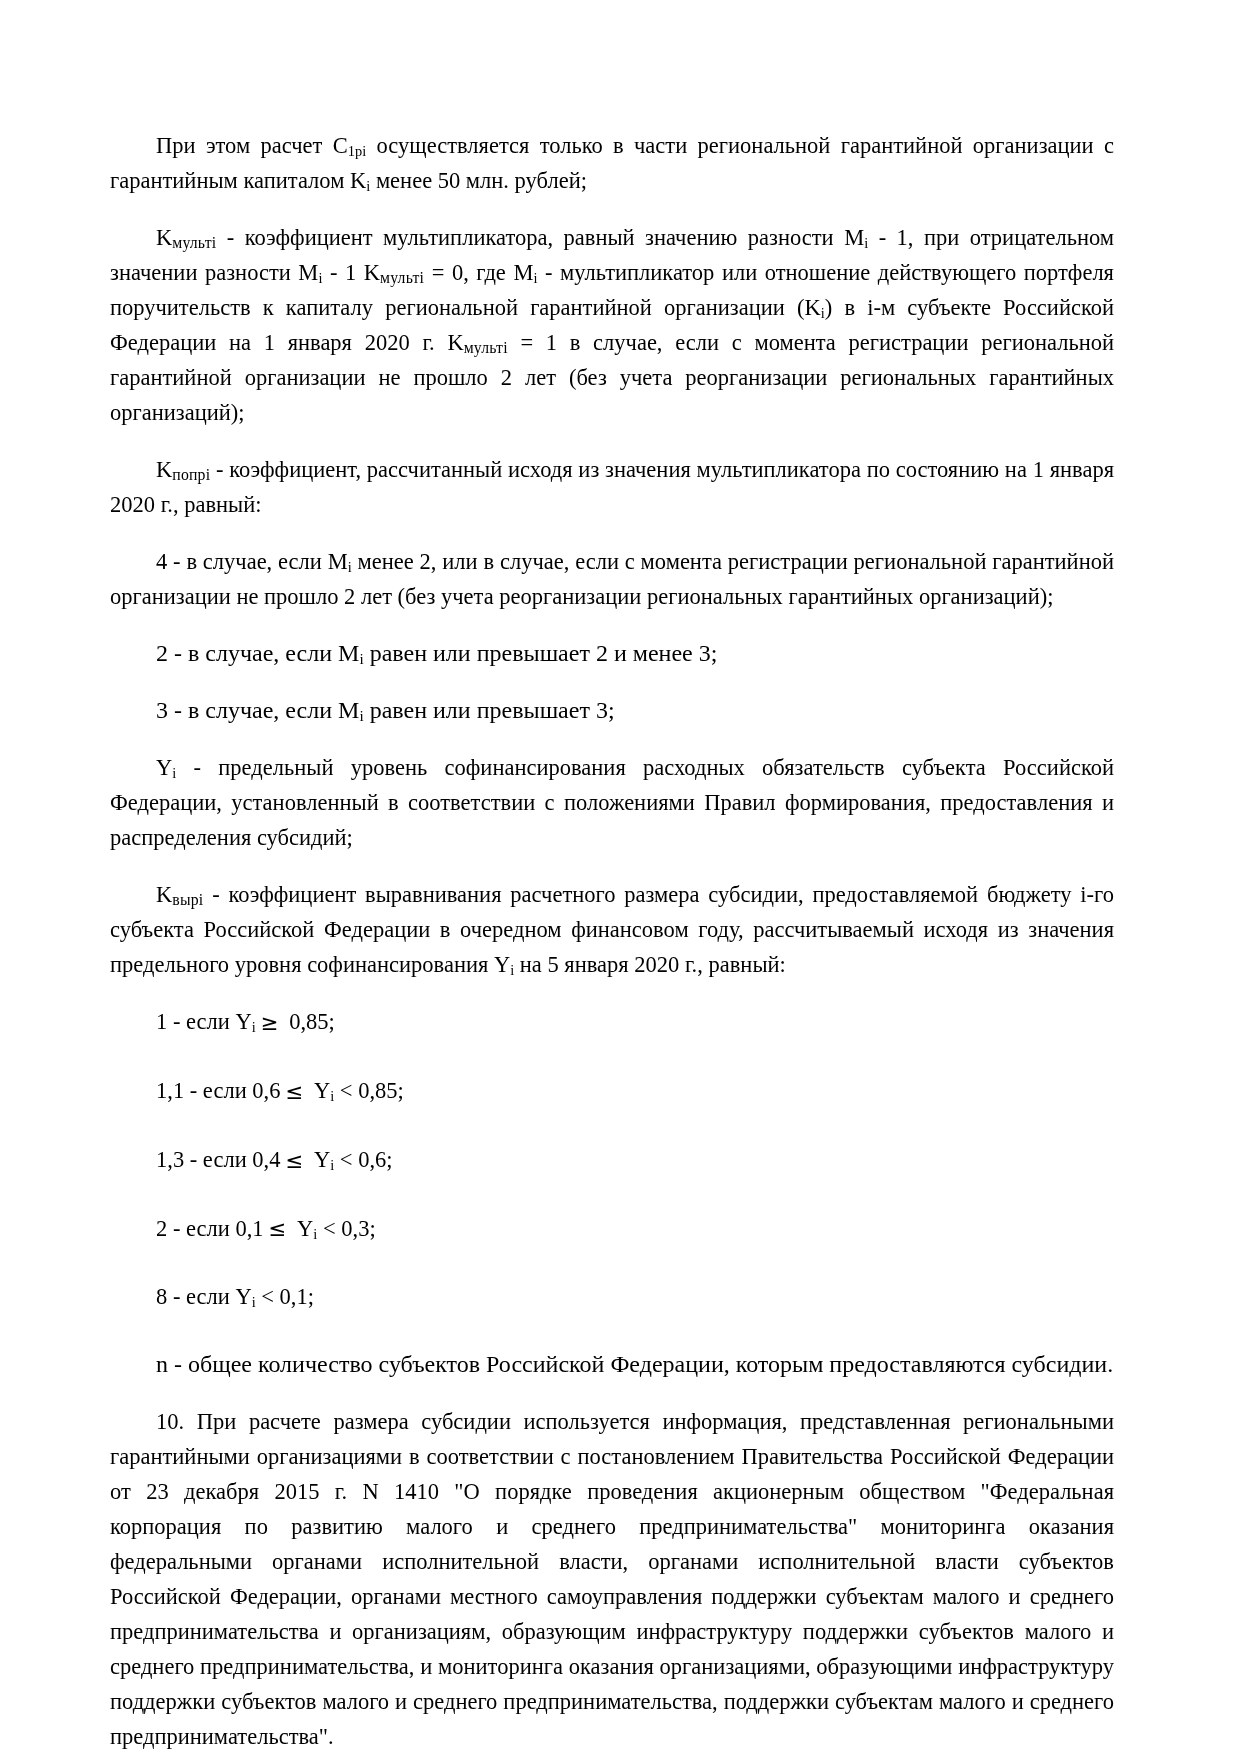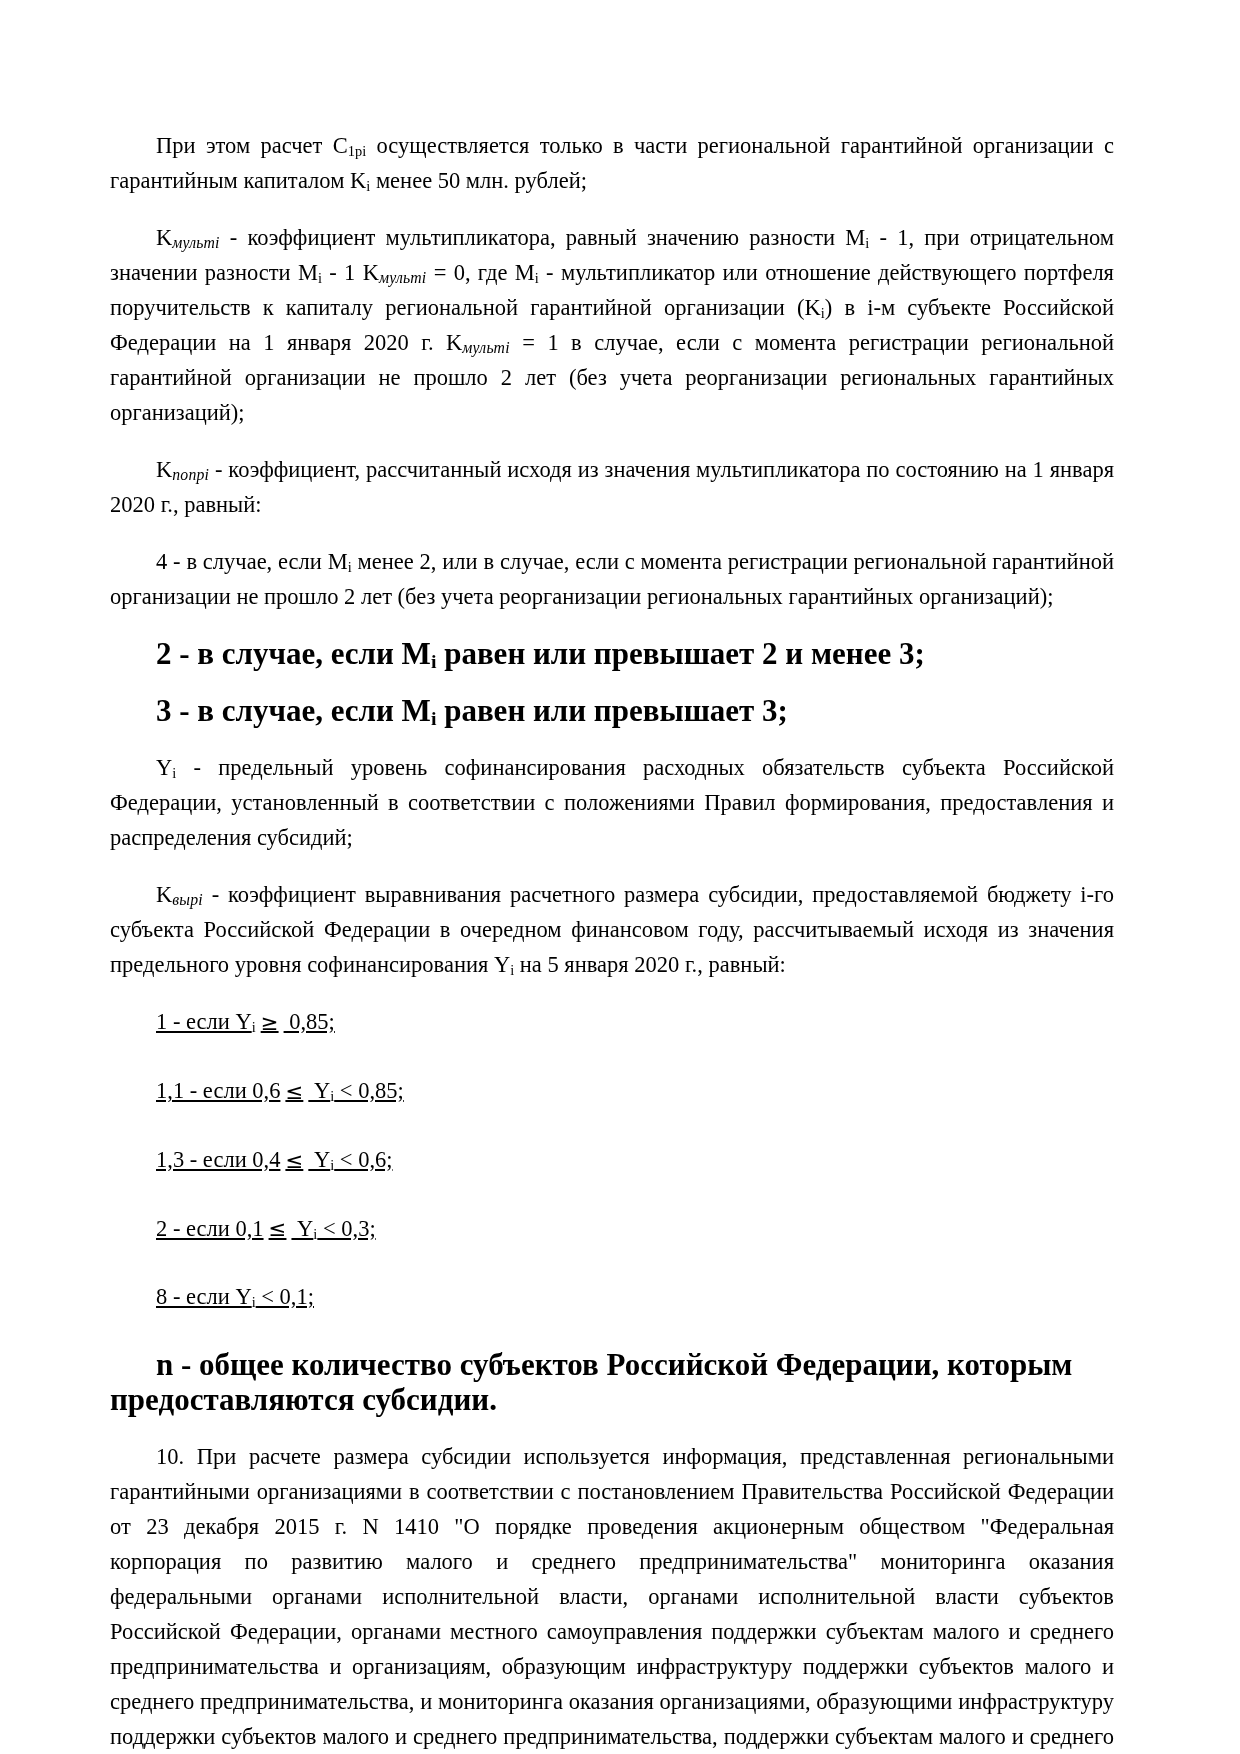--- a/index.html
+++ b/index.html
@@ -38,42 +38,39 @@
     margin-bottom: 0;
   }
   
   p.cond {
     margin: 0 0 33px 0;
     font-size: 22.5px;
     line-height: 35px;
     text-align: left;
     text-indent: 0;
     padding-left: 46px;
-    text-decoration: underline;
   }
   
   p.short {
     margin: 0 0 22px 0;
-    font-size: 31px;
+    font-size: 24px;
     line-height: 35px;
     text-align: left;
     text-indent: 46px;
-    font-weight: bold;
   }
   sub {
     font-size: 0.64em;
     line-height: 0;
     vertical-align: -0.22em;
   }
   .sm {
     font-size: 0.70em;
     letter-spacing: 0.2px;
     vertical-align: -0.22em;
     line-height: 0;
-    font-style: italic;
   }
   .rel {
     font-family: "DejaVu Sans", "Liberation Sans", sans-serif;
     font-size: 0.95em;
     padding: 0 5px;
     vertical-align: -0.04em;
   }
   .gap-big { margin-bottom: 34px; }
 </style>
 </head>

